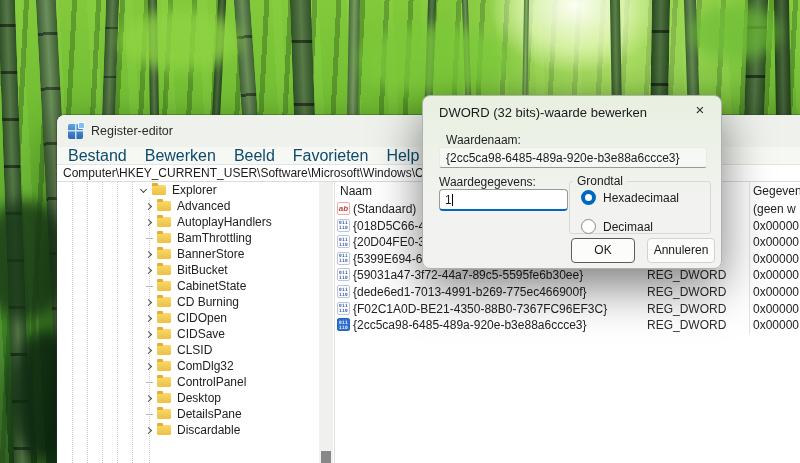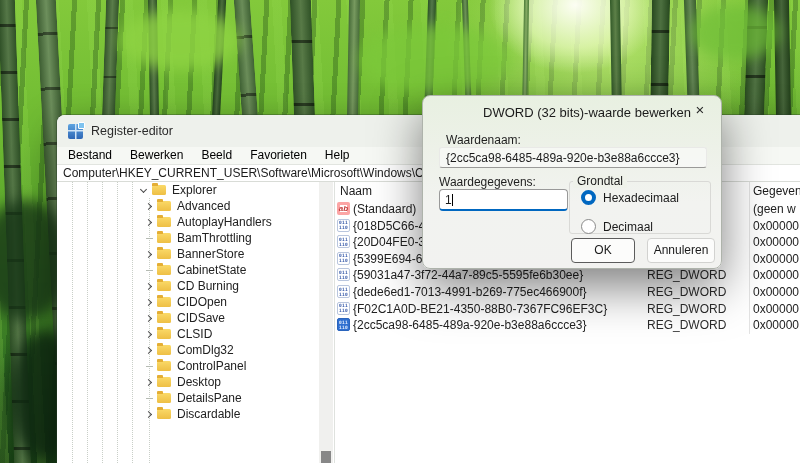--- a/index.html
+++ b/index.html
@@ -28,21 +28,21 @@
     display:flex; align-items:center; padding-left:11px; gap:8px; }
   .appicon { width:15px; height:15px; border-radius:2px; position:relative; flex:none;
     background:
       linear-gradient(#cfe3f7 0 0) no-repeat 0 6.5px / 15px 1.5px,
       linear-gradient(#cfe3f7 0 0) no-repeat 6.5px 0 / 1.5px 15px,
       linear-gradient(180deg,#5ea4e0,#2d66b5); }
   .appicon::after { content:""; position:absolute; right:-2px; top:-2px; width:5px; height:5px;
     background:#7ec3ef; border:1px solid #fff; border-radius:1px; }
   .wtitle { font-size:12.5px; color:#2b2b2b; }
   .menubar { height:17px; display:flex; align-items:center; padding-left:2px; background:#f6f8f4; }
-  .menu-item { font-size:12px; color:#000000; padding:0 9px; line-height:17px; }
+  .menu-item { font-size:16px; color:#0c4a6e; padding:0 9px; line-height:17px; }
   .addressbar { height:18px; background:#fff; border-top:1px solid #e2e5e0;
     border-bottom:1px solid #d9dcd7; display:flex; align-items:center; }
   .addrtext { font-size:12px; color:#1b1b1b; padding-left:6px; white-space:nowrap; }
 
   .content { position:absolute; left:0; right:0; top:67px; bottom:0; display:flex; overflow:hidden; }
 
   
   .treepane { width:277px; position:relative; overflow:hidden; flex:none; background:#fff; }
   .guide { position:absolute; top:0; bottom:0; border-left:1px dotted #c9cfc8; width:0; }
   .guide.g6 { top:16px; }
@@ -68,32 +68,32 @@
   .lheader { position:absolute; top:2px; left:0; right:0; height:15px; font-size:12px; color:#1b1b1b; }
   .lh-name { position:absolute; left:5px; }
   .lh-data { position:absolute; left:418px; }
   .lrow { position:absolute; left:0; right:0; height:16px; font-size:12px; color:#222; }
   .cell { position:absolute; top:1px; white-space:nowrap; }
   .cell.name { left:18px; }
   .cell.type { left:312px; color:#2c2c2c; }
   .cell.data { left:418px; }
   .vicon { position:absolute; left:2px; top:1px; width:13px; height:13px; border-radius:2px;
     display:flex; flex-direction:column; justify-content:center; align-items:center; }
-  .vicon.string { border:3px solid #fca5a5; background:#fff; color:#c23b3b;
+  .vicon.string { border:1px solid #fca5a5; background:#fff; color:#c23b3b;
     font:italic bold 8px "Liberation Sans",sans-serif; }
   .vicon.dword { border:1px solid #b9c6de; background:#fff; color:#3558a8;
     font:bold 4.5px "DejaVu Sans Mono",monospace; line-height:5px; letter-spacing:.3px; }
   .vicon.dword.isel { background:#2f6fd0; border-color:#2a64bd; color:#eaf2ff; }
 
   
   .dialog { position:absolute; left:422px; top:95px; width:300px; height:174px; z-index:50;
     border-radius:8px; border:1px solid #aeb3ab;
     background:linear-gradient(180deg,#e8f0e1 0%,#edf1e8 30%,#f2f3f0 62%,#f2f2f0 100%);
     box-shadow:0 18px 48px rgba(0,0,0,.5); font-size:12px; color:#1b1b1b; }
-  .dlg-title { position:absolute; left:16px; top:9px; font-size:13px;margin-left:44px; }
+  .dlg-title { position:absolute; left:16px; top:9px; font-size:13px; }
   .dlg-close { position:absolute; right:11px; top:5px; font-size:15px; color:#2b2b2b;
     width:20px; text-align:center; }
   .dlg-label { position:absolute; font-size:12px; color:#1f1f1f; }
   .lab-name { left:23px; top:37px; }
   .namefield { position:absolute; left:16px; top:51px; width:268px; height:21px;
     background:rgba(253,253,253,.55); border:1px solid #e9e9e7; border-bottom:1px solid #9a9a98;
     border-radius:3px; font-size:12px; color:#1b1b1b; padding:3px 0 0 6px; white-space:nowrap; overflow:hidden; }
   .lab-data { left:16px; top:79px; }
   .valinput { position:absolute; left:16px; top:93px; width:129px; height:22px; background:#fff;
     border:1px solid #999; border-bottom:2px solid #0067c0; border-radius:4px;
@@ -193,20 +193,27 @@
             <span>BamThrottling</span>
           </div>
           <div class="trow child">
             <span class="chev"></span>
             <span class="folder">
               <i></i>
             </span>
             <span>BannerStore</span>
           </div>
           <div class="trow child">
+            <span class="chev"></span>
+            <span class="folder">
+              <i></i>
+            </span>
+            <span>BitBucket</span>
+          </div>
+          <div class="trow child">
             <span class="dash"></span>
             <span class="folder">
               <i></i>
             </span>
             <span>CabinetState</span>
           </div>
           <div class="trow child">
             <span class="chev"></span>
             <span class="folder">
               <i></i>

